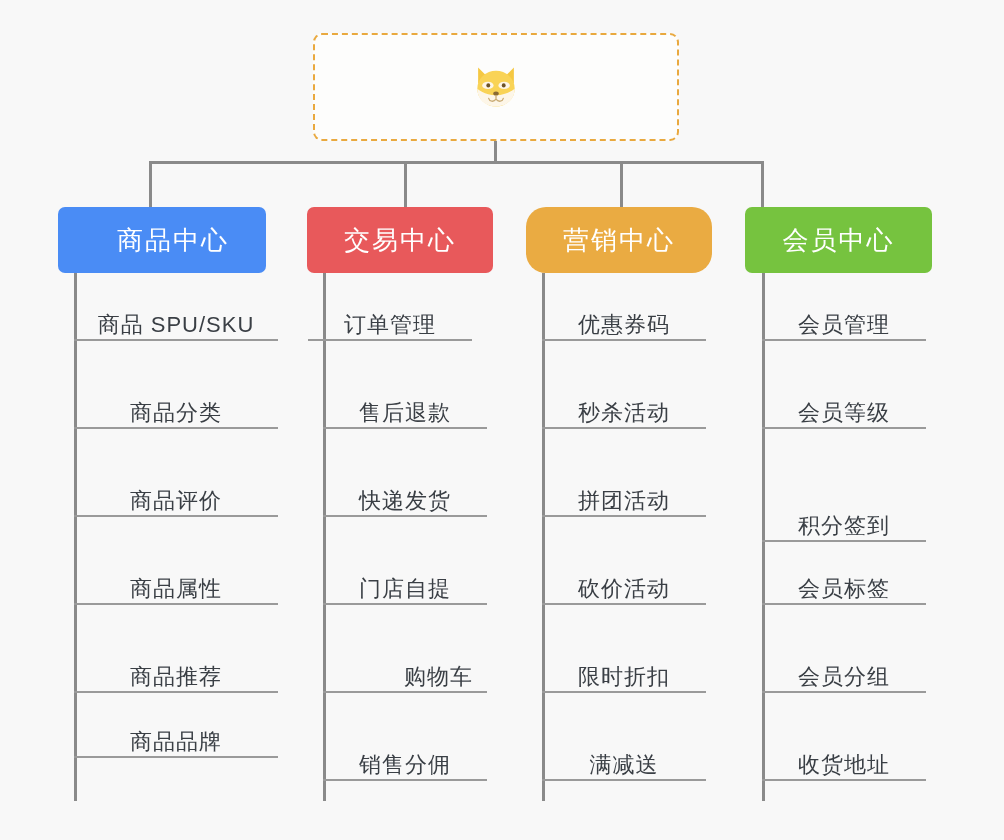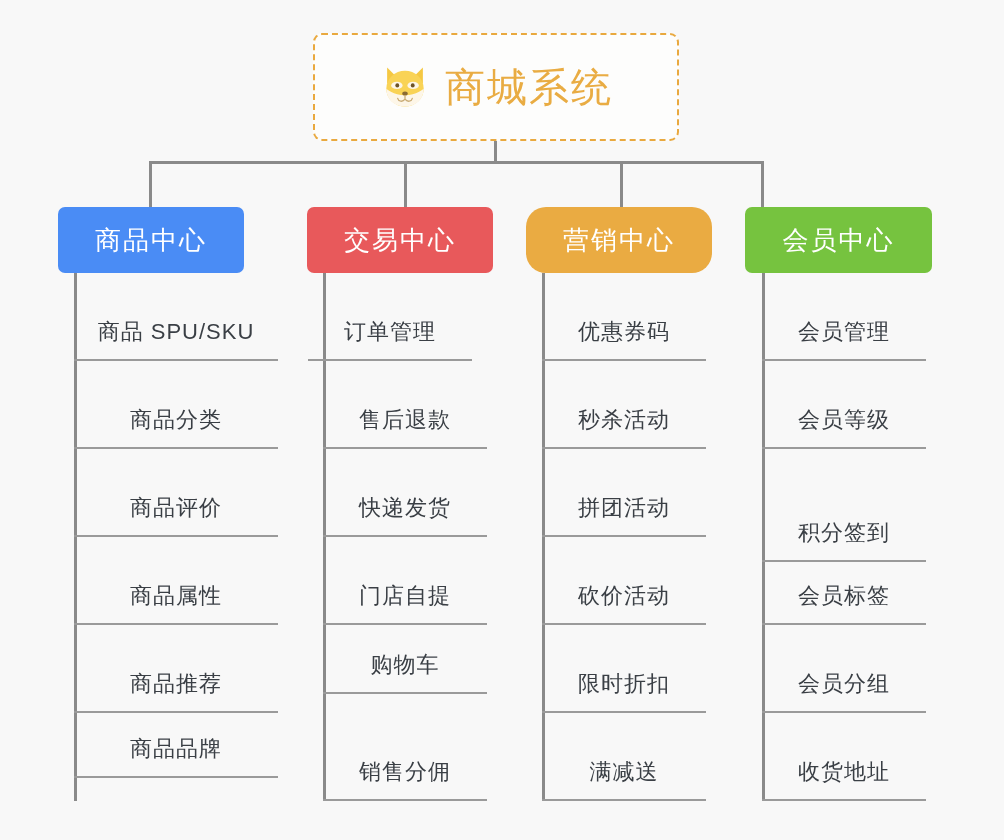--- a/index.html
+++ b/index.html
@@ -76,27 +76,27 @@
   
   .trunk {
     position: absolute;
     width: 3px;
     background: #8a8a8a;
   }
 
   
   .leaf {
     position: absolute;
-    height: 88px;
+    height: 68px;
     box-sizing: border-box;
     border-bottom: 2px solid #9a9a9a;
     display: flex;
     align-items: flex-end;
     justify-content: center;
-    padding-bottom: 13px;
+    padding-bottom: 0;
     white-space: nowrap;
   }
   .leaf-label {
     font-size: 22px;
     color: #3a3f45;
     letter-spacing: 1px;
     line-height: 1.1;
     padding: 0 14px 2px 14px;
   }
 </style>
@@ -114,34 +114,33 @@
         <path d="M9 36 a23 22 0 0 0 46 0 a23 22 0 0 1 -46 0 Z" fill="#f9d356"></path>
         <path d="M32 56 c-13 0 -23 -9 -23 -22 c0 0 9 8 23 8 c14 0 23 -8 23 -8 c0 13 -10 22 -23 22 Z" fill="#fdf6e8"></path>
         <ellipse cx="22" cy="30" rx="7" ry="4.5" fill="#fdf6e8"></ellipse>
         <ellipse cx="42" cy="30" rx="7" ry="4.5" fill="#fdf6e8"></ellipse>
         <ellipse cx="22.5" cy="30" rx="2.4" ry="2.6" fill="#6d5326"></ellipse>
         <ellipse cx="41.5" cy="30" rx="2.4" ry="2.6" fill="#6d5326"></ellipse>
         <ellipse cx="32" cy="40" rx="3.4" ry="2.6" fill="#8a6a33"></ellipse>
         <path d="M32 43 L32 47 M32 47 c-3 4 -8 3 -9 -1 M32 47 c3 4 8 3 9 -1" stroke="#c9ab74" stroke-width="1.6" fill="none" stroke-linecap="round"></path>
       </svg>
     </span>
-    <span class="root-title">商城系统</span>
   </div>
 
   <div class="conn conn-v" style="left:494px; top:141px; height:23px;"></div>
 
   <div class="conn conn-h" style="left:150px; top:161px; width:613px;"></div>
 
   <div class="conn conn-v" style="left:149px; top:161px; height:47px;"></div>
   <div class="conn conn-v" style="left:404px; top:161px; height:47px;"></div>
   <div class="conn conn-v" style="left:620px; top:161px; height:47px;"></div>
   <div class="conn conn-v" style="left:761px; top:161px; height:47px;"></div>
 
   <div id="branches">
-      <div class="cat-box" style="left: 58px; width: 186px; background: rgb(74, 140, 245);">
+      <div class="cat-box" style="left: 58px; width: 186px; background: rgb(74, 140, 245); padding-left: 22px;">
         <span>商品中心</span>
       </div>
       <div class="trunk" style="left: 74px; top: 273px; height: 528px;"></div>
       <div class="leaf" style="left: 74px; top: 273px; width: 204px;">
         <span class="leaf-label">商品 SPU/SKU</span>
       </div>
       <div class="leaf" style="left: 74px; top: 361px; width: 204px;">
         <span class="leaf-label">商品分类</span>
       </div>
       <div class="leaf" style="left: 74px; top: 449px; width: 204px;">
@@ -165,21 +164,21 @@
       </div>
       <div class="leaf" style="left: 323px; top: 361px; width: 164px;">
         <span class="leaf-label">售后退款</span>
       </div>
       <div class="leaf" style="left: 323px; top: 449px; width: 164px;">
         <span class="leaf-label">快递发货</span>
       </div>
       <div class="leaf" style="left: 323px; top: 537px; width: 164px;">
         <span class="leaf-label">门店自提</span>
       </div>
-      <div class="leaf" style="left: 323px; top: 606px; width: 164px;">
+      <div class="leaf" style="left: 323px; top: 625px; width: 164px; justify-content: flex-end;">
         <span class="leaf-label">购物车</span>
       </div>
       <div class="leaf" style="left: 323px; top: 713px; width: 164px;">
         <span class="leaf-label">销售分佣</span>
       </div>
       <div class="cat-box" style="left: 526px; width: 186px; background: rgb(234, 171, 66); border-radius: 20px;">
         <span>营销中心</span>
       </div>
       <div class="trunk" style="left: 542px; top: 273px; height: 528px;"></div>
       <div class="leaf" style="left: 542px; top: 273px; width: 164px;">

